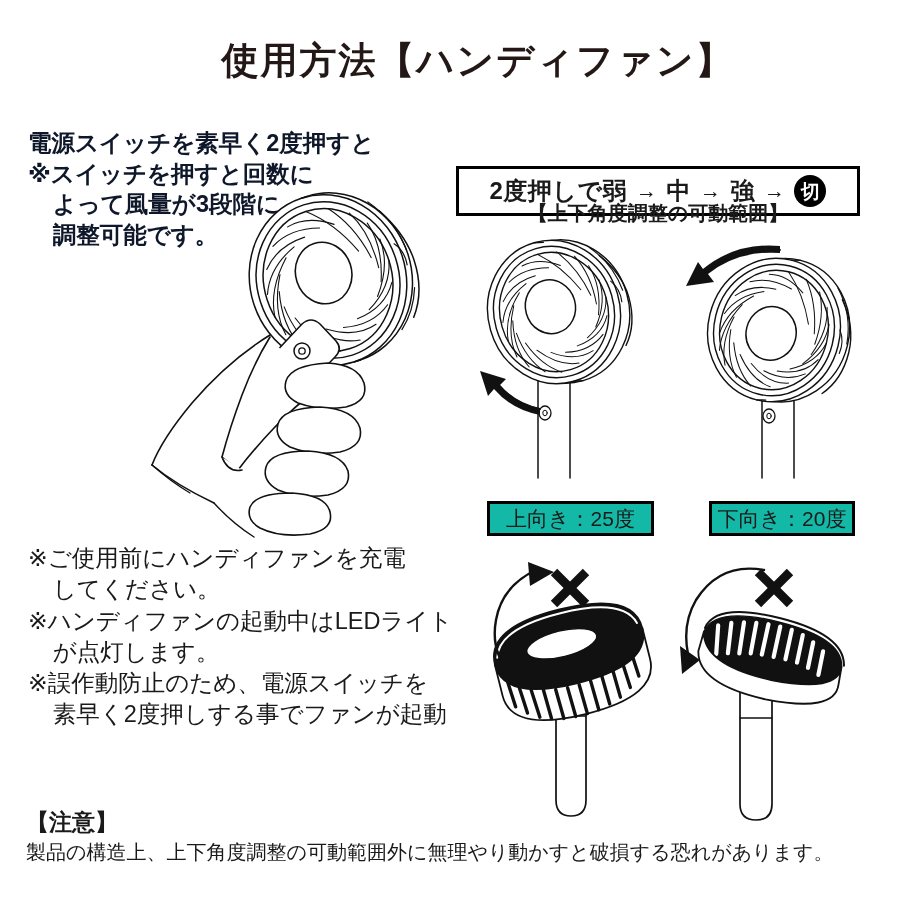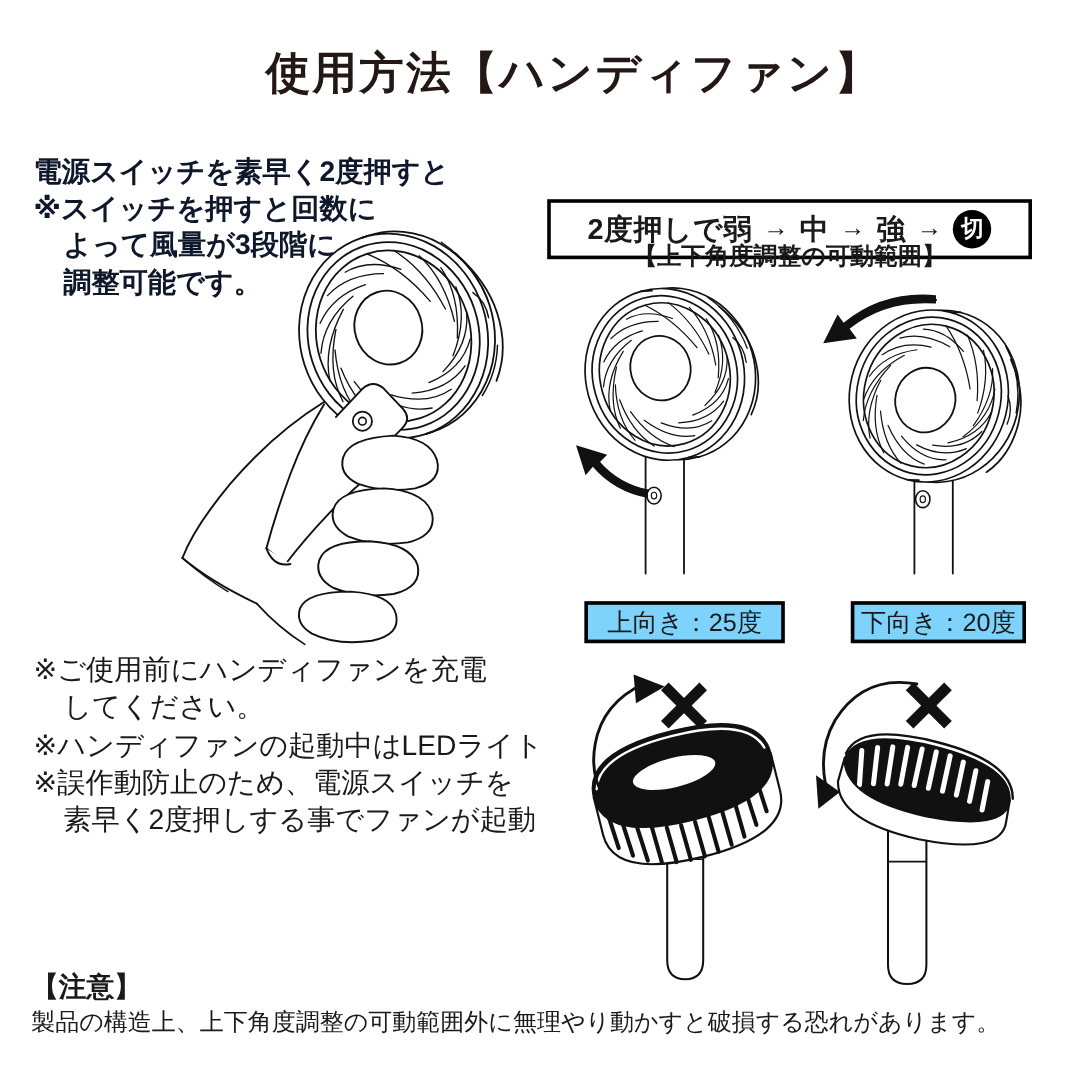--- a/index.html
+++ b/index.html
@@ -67,21 +67,21 @@
 
   
   .range-heading{
     position:absolute;left:456px;top:200px;width:404px;
     text-align:center;font-size:20px;font-weight:700;white-space:nowrap;
   }
 
   
   .angle-label{
     position:absolute;height:35px;
-    border:3px solid #000;box-sizing:border-box;background:#7dd3fc;
+    border:3px solid #000;box-sizing:border-box;background:#14b8a6;
     display:flex;align-items:center;justify-content:center;
     font-size:21px;font-weight:400;white-space:nowrap;
   }
   .angle-up{left:487px;top:501px;width:167px;}
   .angle-down{left:709px;top:501px;width:146px;}
 
   
   .ill{position:absolute;}
   .ill svg{display:block;overflow:visible;}
 
@@ -288,20 +288,21 @@
     </svg>
   </div>
 
   <div class="angle-label angle-up">上向き：25度</div>
   <div class="angle-label angle-down">下向き：20度</div>
 
   <div class="left-text-bottom">
     <span class="ln">※ご使用前にハンディファンを充電</span>
     <span class="ln ind1">してください。</span>
     <span class="ln">※ハンディファンの起動中はLEDライト</span>
+    <span class="ln ind1">が点灯します。</span>
     <span class="ln">※誤作動防止のため、電源スイッチを</span>
     <span class="ln ind1">素早く2度押しする事でファンが起動</span>
   </div>
 
   <div class="ill ill-x-left">
     <svg width="200" height="290" viewBox="0 0 200 290" fill="none" stroke="#111" stroke-width="1.5" stroke-linecap="round" stroke-linejoin="round">
 
       <g stroke="#111" stroke-width="9" stroke-linecap="butt">
         <path d="M 84 24 L 116 56"></path>
         <path d="M 116 24 L 84 56"></path>

